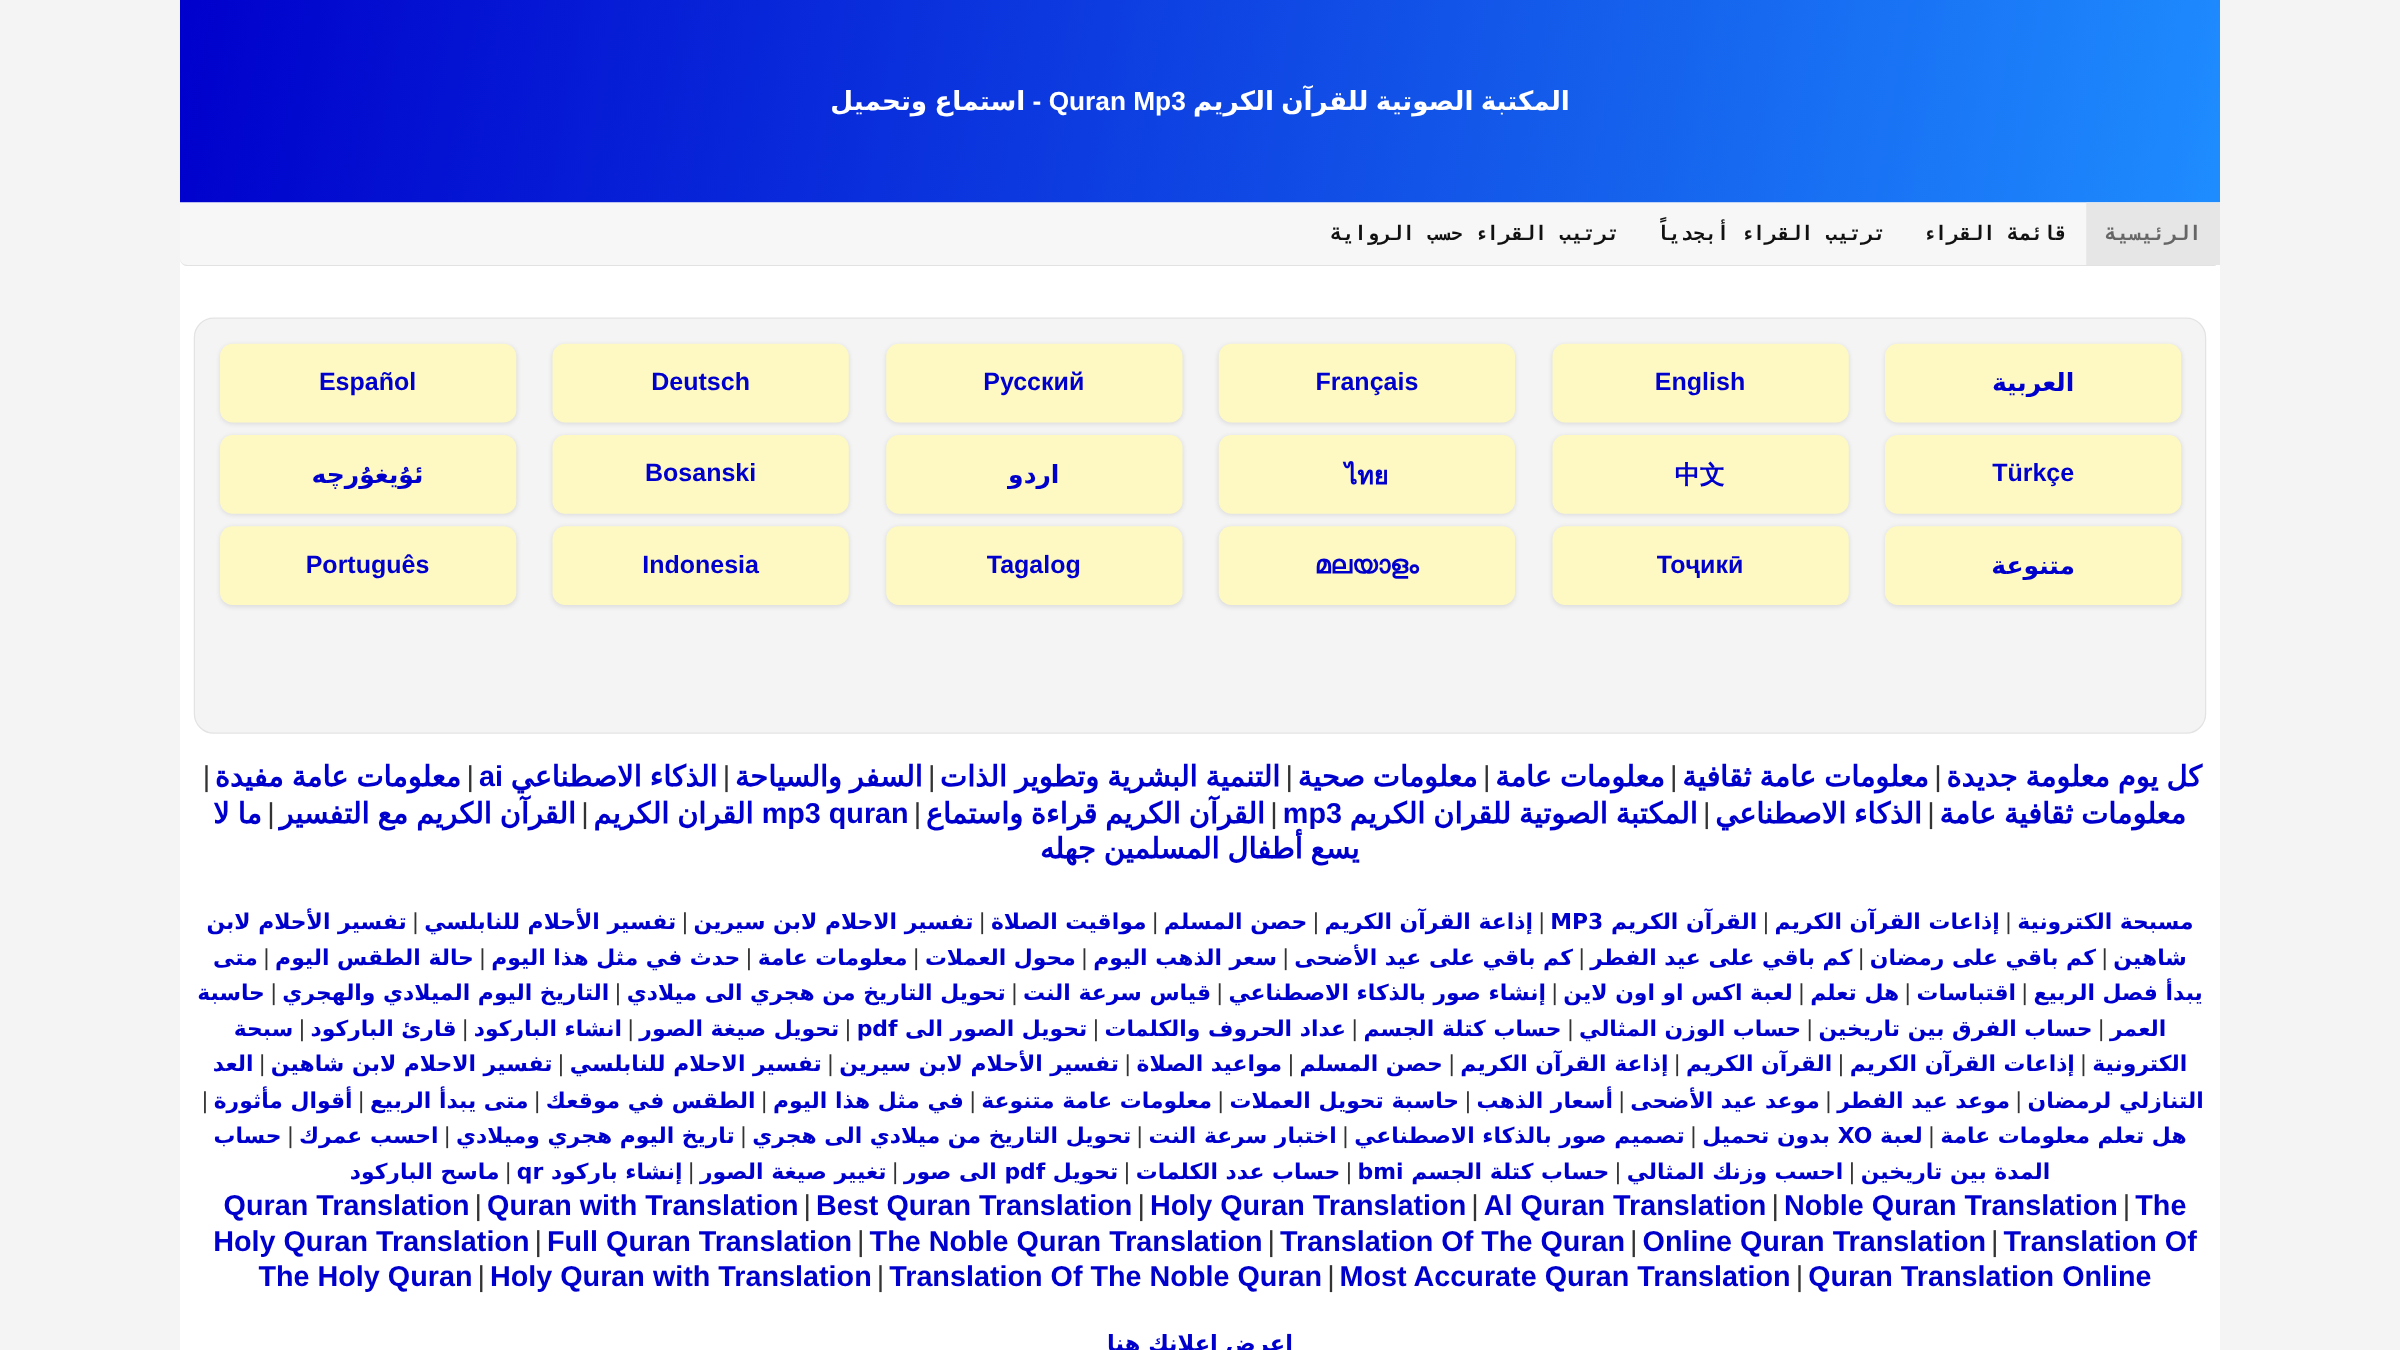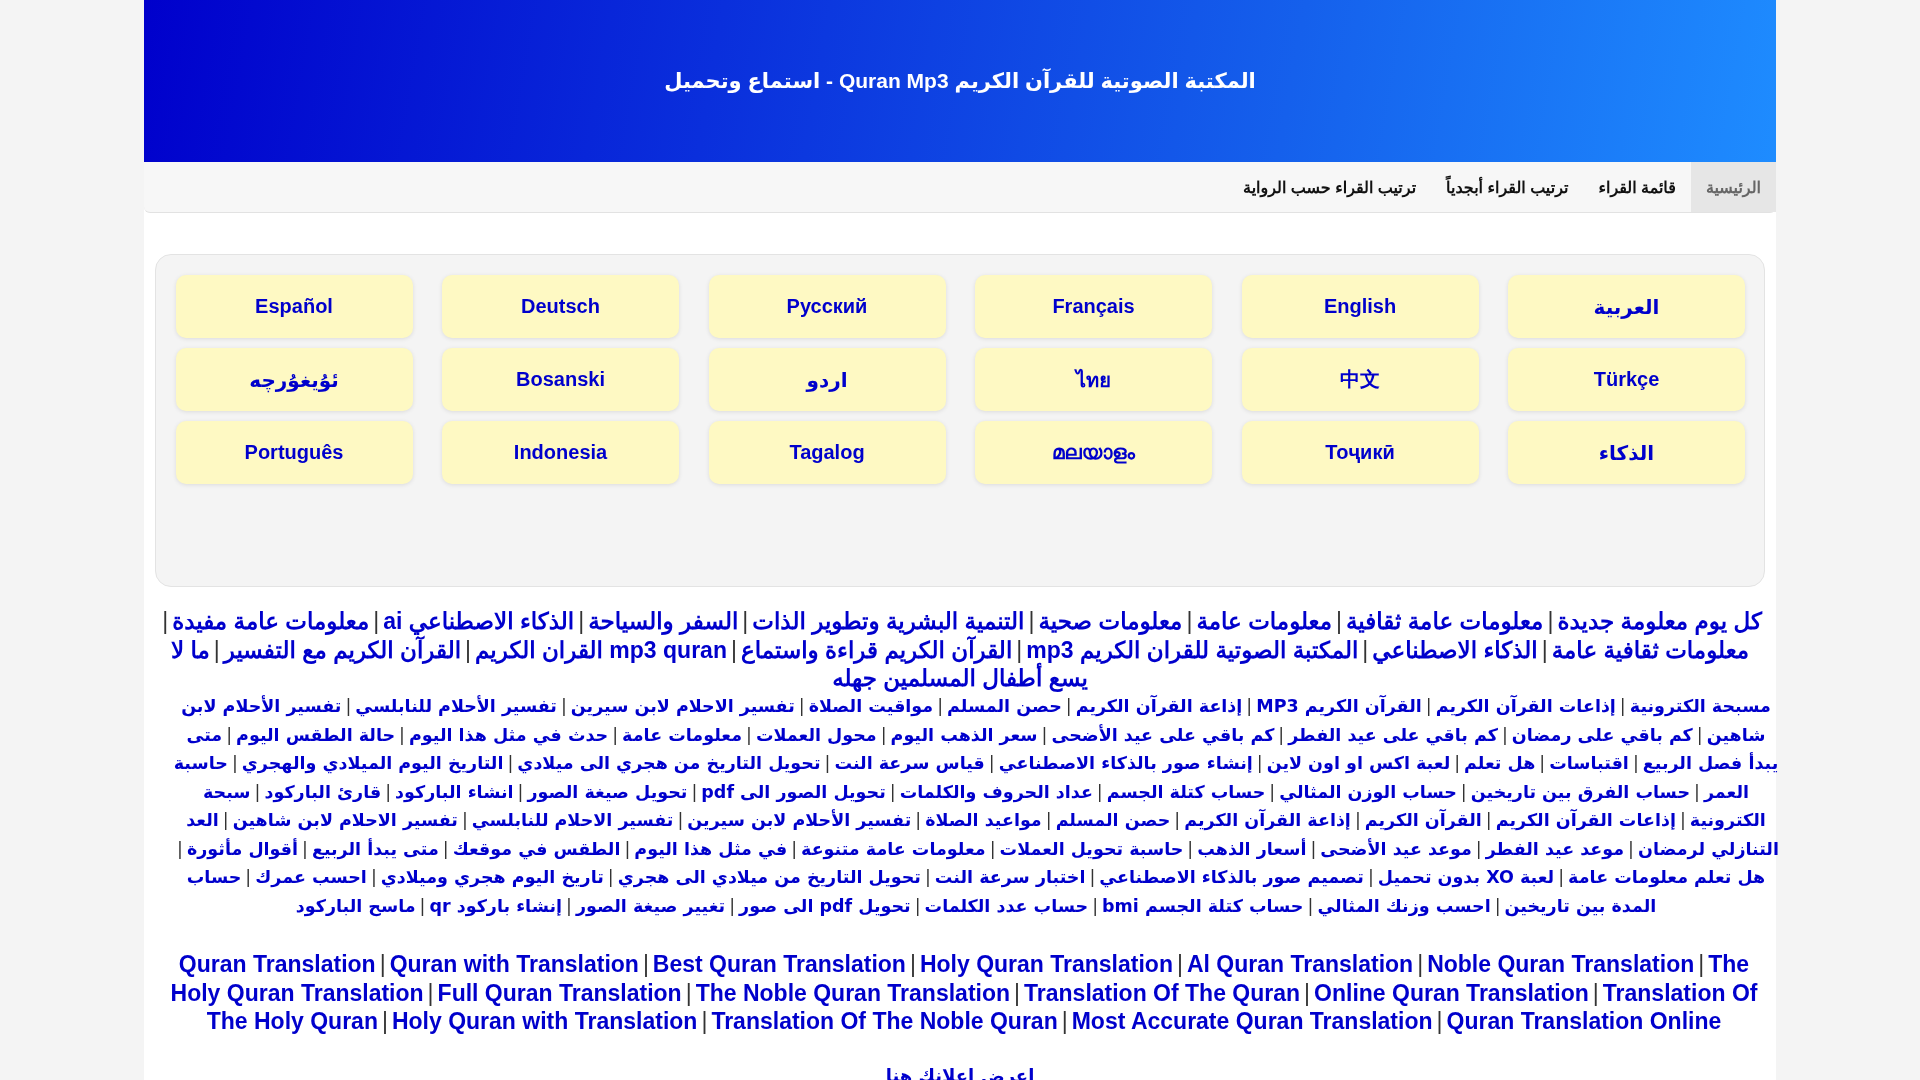--- a/index.html
+++ b/index.html
@@ -37,21 +37,21 @@
     border-radius: 0 0 6px 6px;
     display: flex;
     direction: rtl;
     align-items: stretch;
   }
   .nav a {
     display: flex;
     align-items: center;
     padding: 15px 15px;
     color: #111;
-    font-family: Liberation Sans, sans-serif;
+    font-family: Liberation Mono, monospace;
     font-weight: bold;
     font-size: 16px;
     text-decoration: none;
     cursor: pointer;
   }
   .nav a.active {
     background: #e6e6e6;
     color: #666;
     border-radius: 0 0 0 0;
   }
@@ -98,21 +98,21 @@
     color: #333;
   }
   .links a {
     color: #0000cc;
     font-weight: bold;
     text-decoration: none;
     cursor: pointer;
   }
   .links .sep { color: #333; font-weight: normal; padding: 0 4px; }
   .links1 { top: 607px; font-family: "Liberation Sans", sans-serif; }
-  .links2 { top: 692px; font-family: "DejaVu Sans", sans-serif; font-size: 17.5px; margin-left: 16px; }
+  .links2 { top: 724px; font-family: "DejaVu Sans", sans-serif; font-size: 17.5px; }
   .links3 {
     top: 950px;
     direction: ltr;
     font-family: "Liberation Sans", sans-serif;
     left: 24px;
     width: 1592px;
   }
   .adtext {
     position: absolute;
     left: 0;
@@ -149,21 +149,21 @@
       <a class="card">Français</a>
       <a class="card">Русский</a>
       <a class="card">Deutsch</a>
       <a class="card">Español</a>
       <a class="card">Türkçe</a>
       <a class="card">中文</a>
       <a class="card">ไทย</a>
       <a class="card">اردو</a>
       <a class="card">Bosanski</a>
       <a class="card">ئۇيغۇرچە</a>
-      <a class="card">الذكاء</a>
+      <a class="card">متنوعة</a>
       <a class="card">Тоҷикӣ</a>
       <a class="card">മലയാളം</a>
       <a class="card">Tagalog</a>
       <a class="card">Indonesia</a>
       <a class="card">Português</a>
     </div>
   </section>
 
   <div class="links links1"><a>كل يوم معلومة جديدة</a><span class="sep">|</span><a>معلومات عامة ثقافية</a><span class="sep">|</span><a>معلومات عامة</a><span class="sep">|</span><a>معلومات صحية</a><span class="sep">|</span><a>التنمية البشرية وتطوير الذات</a><span class="sep">|</span><a>السفر والسياحة</a><span class="sep">|</span><a>الذكاء الاصطناعي ai</a><span class="sep">|</span><a>معلومات عامة مفيدة</a><span class="sep">|</span><a>معلومات ثقافية عامة</a><span class="sep">|</span><a>الذكاء الاصطناعي</a><span class="sep">|</span><a>المكتبة الصوتية للقران الكريم mp3</a><span class="sep">|</span><a>القرآن الكريم قراءة واستماع</a><span class="sep">|</span><a>mp3 quran القران الكريم</a><span class="sep">|</span><a>القرآن الكريم مع التفسير</a><span class="sep">|</span><a>ما لا يسع أطفال المسلمين جهله</a></div>
   <div class="links links2"><a>مسبحة الكترونية</a><span class="sep">|</span><a>إذاعات القرآن الكريم</a><span class="sep">|</span><a>القرآن الكريم MP3</a><span class="sep">|</span><a>إذاعة القرآن الكريم</a><span class="sep">|</span><a>حصن المسلم</a><span class="sep">|</span><a>مواقيت الصلاة</a><span class="sep">|</span><a>تفسير الاحلام لابن سيرين</a><span class="sep">|</span><a>تفسير الأحلام للنابلسي</a><span class="sep">|</span><a>تفسير الأحلام لابن شاهين</a><span class="sep">|</span><a>كم باقي على رمضان</a><span class="sep">|</span><a>كم باقي على عيد الفطر</a><span class="sep">|</span><a>كم باقي على عيد الأضحى</a><span class="sep">|</span><a>سعر الذهب اليوم</a><span class="sep">|</span><a>محول العملات</a><span class="sep">|</span><a>معلومات عامة</a><span class="sep">|</span><a>حدث في مثل هذا اليوم</a><span class="sep">|</span><a>حالة الطقس اليوم</a><span class="sep">|</span><a>متى يبدأ فصل الربيع</a><span class="sep">|</span><a>اقتباسات</a><span class="sep">|</span><a>هل تعلم</a><span class="sep">|</span><a>لعبة اكس او اون لاين</a><span class="sep">|</span><a>إنشاء صور بالذكاء الاصطناعي</a><span class="sep">|</span><a>قياس سرعة النت</a><span class="sep">|</span><a>تحويل التاريخ من هجري الى ميلادي</a><span class="sep">|</span><a>التاريخ اليوم الميلادي والهجري</a><span class="sep">|</span><a>حاسبة العمر</a><span class="sep">|</span><a>حساب الفرق بين تاريخين</a><span class="sep">|</span><a>حساب الوزن المثالي</a><span class="sep">|</span><a>حساب كتلة الجسم</a><span class="sep">|</span><a>عداد الحروف والكلمات</a><span class="sep">|</span><a>تحويل الصور الى pdf</a><span class="sep">|</span><a>تحويل صيغة الصور</a><span class="sep">|</span><a>انشاء الباركود</a><span class="sep">|</span><a>قارئ الباركود</a><span class="sep">|</span><a>سبحة الكترونية</a><span class="sep">|</span><a>إذاعات القرآن الكريم</a><span class="sep">|</span><a>القرآن الكريم</a><span class="sep">|</span><a>إذاعة القرآن الكريم</a><span class="sep">|</span><a>حصن المسلم</a><span class="sep">|</span><a>مواعيد الصلاة</a><span class="sep">|</span><a>تفسير الأحلام لابن سيرين</a><span class="sep">|</span><a>تفسير الاحلام للنابلسي</a><span class="sep">|</span><a>تفسير الاحلام لابن شاهين</a><span class="sep">|</span><a>العد التنازلي لرمضان</a><span class="sep">|</span><a>موعد عيد الفطر</a><span class="sep">|</span><a>موعد عيد الأضحى</a><span class="sep">|</span><a>أسعار الذهب</a><span class="sep">|</span><a>حاسبة تحويل العملات</a><span class="sep">|</span><a>معلومات عامة متنوعة</a><span class="sep">|</span><a>في مثل هذا اليوم</a><span class="sep">|</span><a>الطقس في موقعك</a><span class="sep">|</span><a>متى يبدأ الربيع</a><span class="sep">|</span><a>أقوال مأثورة</a><span class="sep">|</span><a>هل تعلم معلومات عامة</a><span class="sep">|</span><a>لعبة XO بدون تحميل</a><span class="sep">|</span><a>تصميم صور بالذكاء الاصطناعي</a><span class="sep">|</span><a>اختبار سرعة النت</a><span class="sep">|</span><a>تحويل التاريخ من ميلادي الى هجري</a><span class="sep">|</span><a>تاريخ اليوم هجري وميلادي</a><span class="sep">|</span><a>احسب عمرك</a><span class="sep">|</span><a>حساب المدة بين تاريخين</a><span class="sep">|</span><a>احسب وزنك المثالي</a><span class="sep">|</span><a>حساب كتلة الجسم bmi</a><span class="sep">|</span><a>حساب عدد الكلمات</a><span class="sep">|</span><a>تحويل pdf الى صور</a><span class="sep">|</span><a>تغيير صيغة الصور</a><span class="sep">|</span><a>إنشاء باركود qr</a><span class="sep">|</span><a>ماسح الباركود</a></div>

